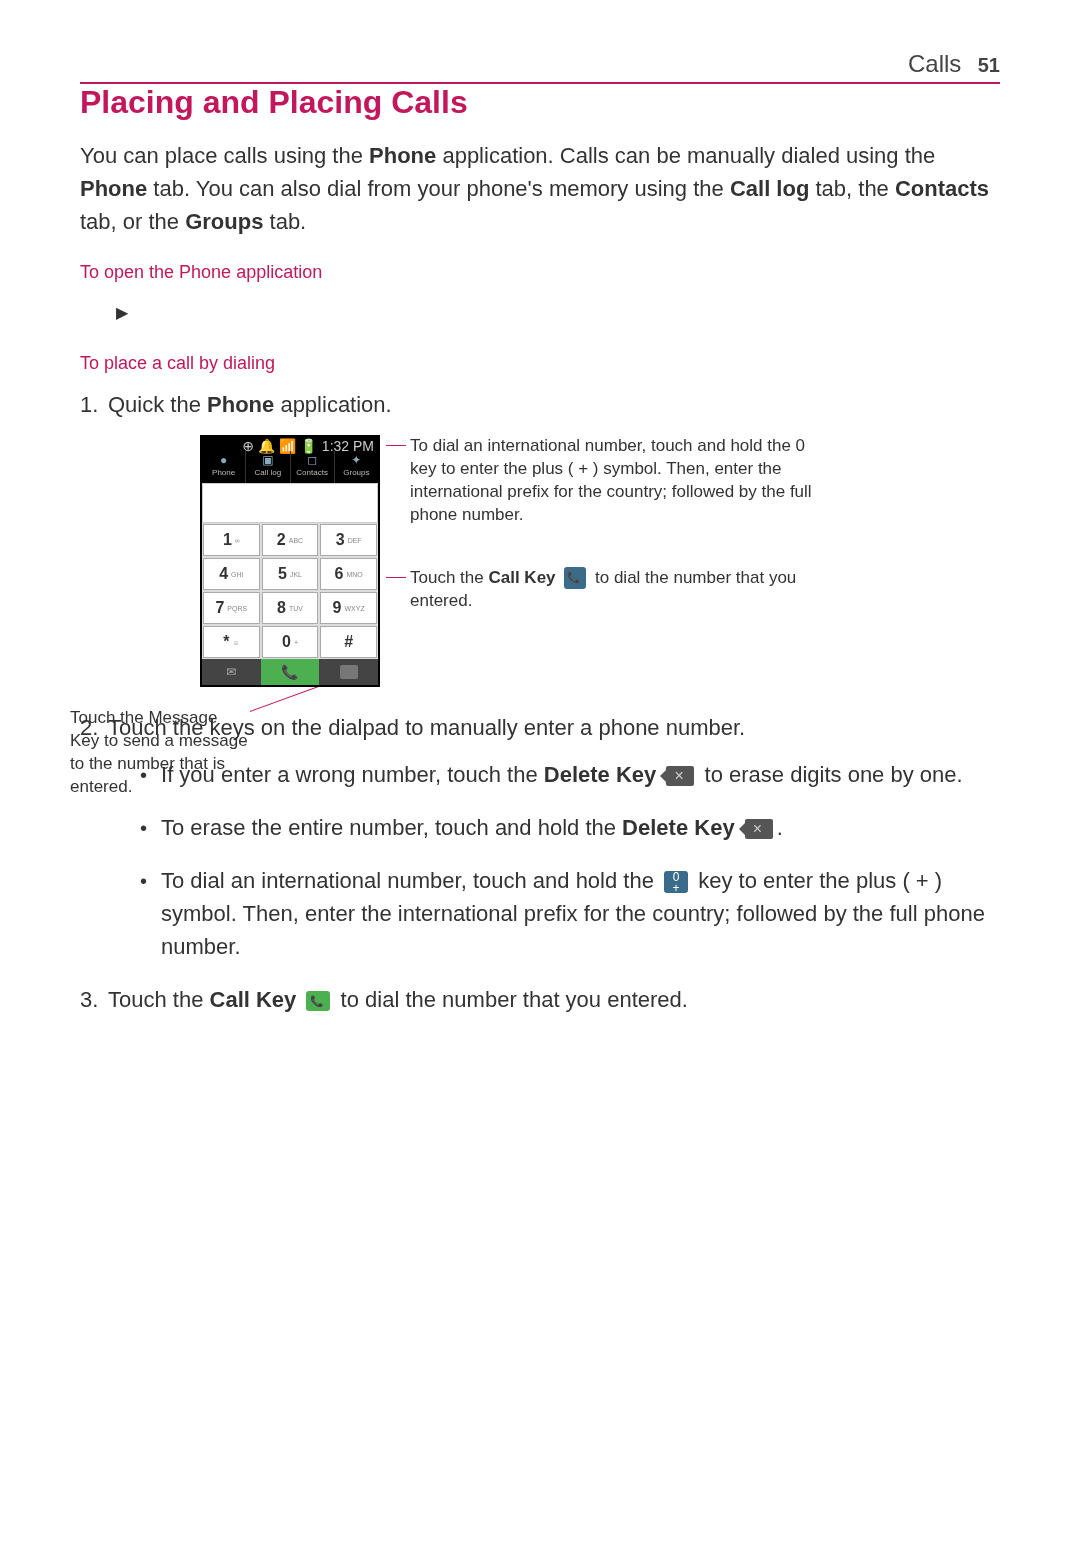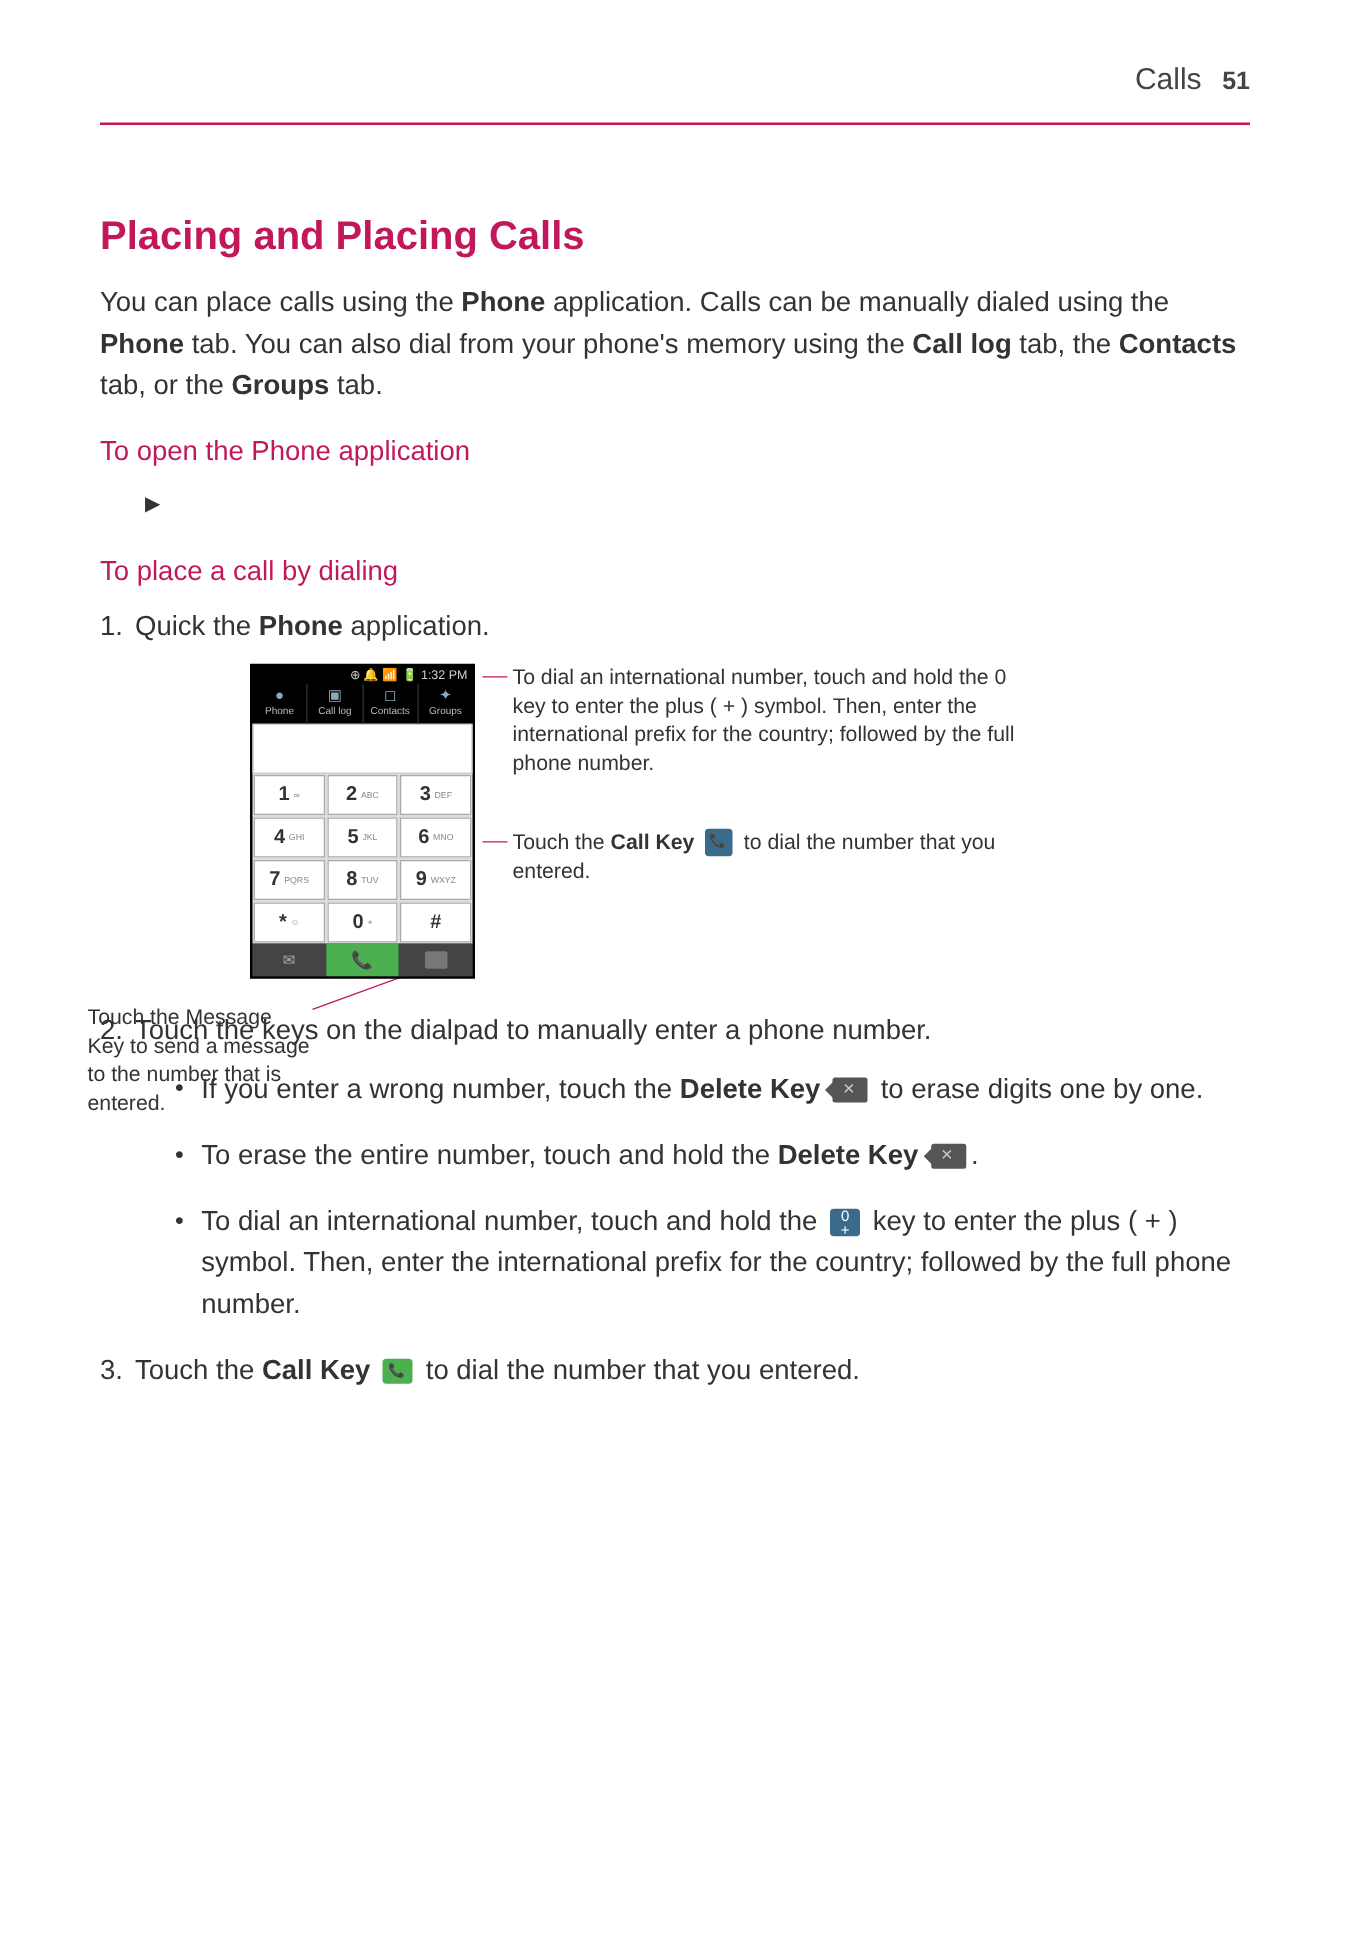--- a/index.html
+++ b/index.html
@@ -7,22 +7,21 @@
     font-family: Arial, Helvetica, sans-serif;
     width: 1080px;
     height: 1552px;
     background: #fff;
     position: relative;
     padding: 50px 80px 60px 80px;
     color: #333;
   }
   .header-line {
     border-bottom: 2px solid #c2185b;
-    padding-bottom: 20px;
-    margin-bottom: 70px;
+    padding-bottom: 4px;
     text-align: right;
   }
   .section-name {
     font-size: 24px;
     color: #444;
     margin-right: 12px;
   }
   .page-num {
     font-size: 20px;
     color: #444;
@@ -36,21 +35,21 @@
   }
   .intro {
     font-size: 22px;
     line-height: 1.5;
     color: #333;
     margin-bottom: 24px;
   }
   .bold { font-weight: bold; }
   h2 {
     color: #c2185b;
-    font-size: 22px;
+    font-size: 18px;
     font-weight: normal;
     margin-bottom: 14px;
   }
   .bullet-row {
     display: flex;
     align-items: flex-start;
     font-size: 22px;
     line-height: 1.5;
     margin-left: 36px;
     margin-bottom: 28px;
@@ -96,21 +95,21 @@
   .phone-shot {
     width: 180px;
     background: #000;
     padding: 2px;
     position: relative;
   }
   .statusbar {
     height: 14px;
     background: #000;
     color: #ccc;
-    font-size: 10px;
+    font-size: 14px;
     text-align: right;
     padding: 1px 4px;
   }
   .tabbar { display: flex; height: 32px; background: #000; }
   .tab { flex: 1; text-align: center; color: #bbb; font-size: 8px; padding-top: 2px; border-right: 1px solid #333; }
   .tab:last-child { border-right: none; }
   .tab .ti { font-size: 12px; display: block; margin-bottom: 1px; color: #8ab; }
   .display-area { height: 40px; background: #fff; border: 1px solid #ccc; }
   .dialpad { background: #ddd; }
   .dp-row { display: flex; }

